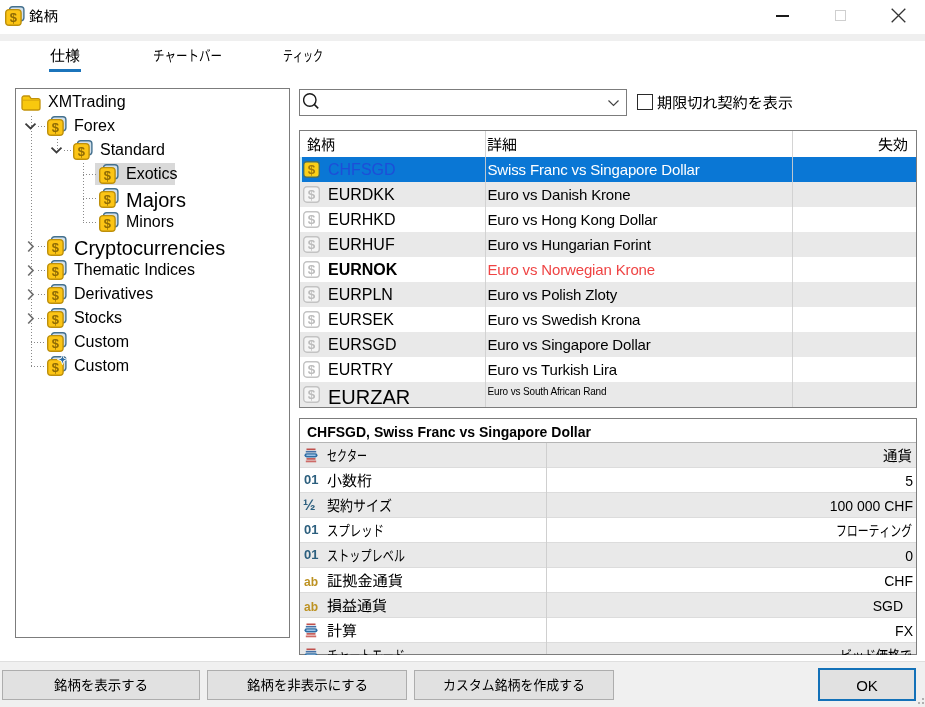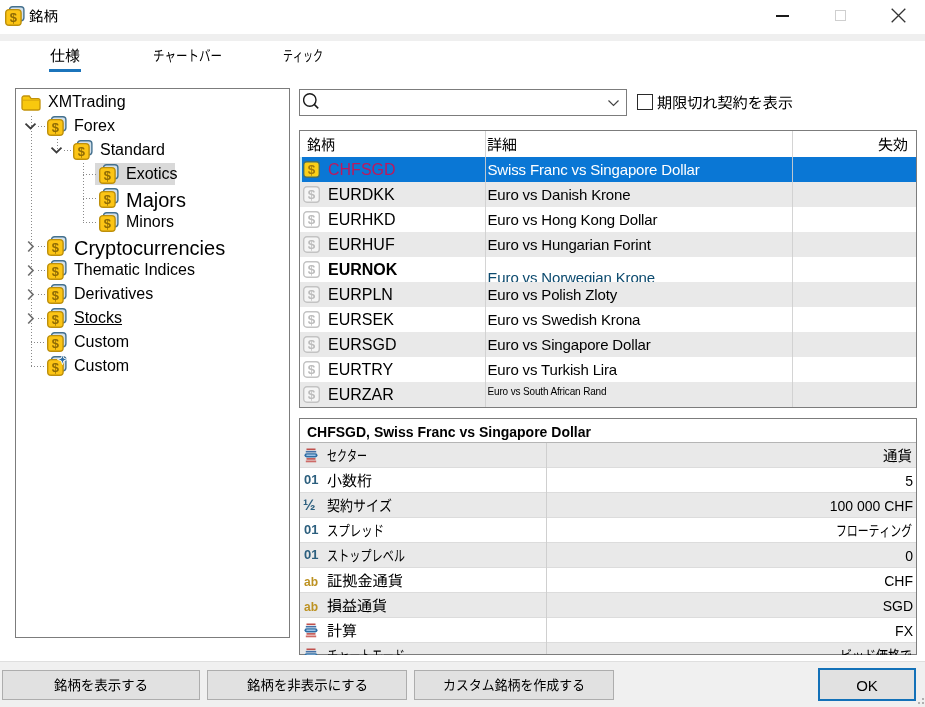--- a/index.html
+++ b/index.html
@@ -113,21 +113,21 @@
 <div class="abs" style="left:74px;top:285px;font-size:16px;white-space:nowrap;">Derivatives</div>
 <div class="abs" style="left:38px;top:318px;width:8px;height:1px;background:repeating-linear-gradient(to right,#8a8a8a 0 1px,transparent 1px 3px);"></div>
 <svg class="abs" style="left:23px;top:311px;" width="15" height="15" viewBox="0 0 15 15">
     <path d="M5.2 2.5 L10 7.5 L5.2 12.5" fill="none" stroke="#6e6e6e" stroke-width="1.7"></path>
   </svg>
 <svg class="abs" style="left:47px;top:308px;" width="20" height="20" viewBox="0 0 20 20">
     <rect x="4.5" y="0.7" width="14.4" height="14" rx="3" fill="#d3e0ea" stroke="#44708e" stroke-width="1.4"></rect>
     <rect x="0.7" y="3.6" width="15.4" height="15.7" rx="3.4" fill="#fcc515" stroke="#bd8f0b" stroke-width="1.4"></rect>
     <text x="8.4" y="16.2" font-size="13" font-weight="bold" fill="#8f6b05" text-anchor="middle" font-family="Liberation Sans">$</text>
   </svg>
-<div class="abs" style="left:74px;top:309px;font-size:16px;white-space:nowrap;text-decoration:underline;">Stocks</div>
+<div class="abs" style="left:74px;top:309px;font-size:16px;white-space:nowrap;">Stocks</div>
 <div class="abs" style="left:31px;top:342px;width:15px;height:1px;background:repeating-linear-gradient(to right,#8a8a8a 0 1px,transparent 1px 3px);"></div>
 <svg class="abs" style="left:47px;top:332px;" width="20" height="20" viewBox="0 0 20 20">
     <rect x="4.5" y="0.7" width="14.4" height="14" rx="3" fill="#d3e0ea" stroke="#44708e" stroke-width="1.4"></rect>
     <rect x="0.7" y="3.6" width="15.4" height="15.7" rx="3.4" fill="#fcc515" stroke="#bd8f0b" stroke-width="1.4"></rect>
     <text x="8.4" y="16.2" font-size="13" font-weight="bold" fill="#8f6b05" text-anchor="middle" font-family="Liberation Sans">$</text>
   </svg>
 <div class="abs" style="left:74px;top:333px;font-size:16px;white-space:nowrap;">Custom</div>
 <div class="abs" style="left:31px;top:366px;width:15px;height:1px;background:repeating-linear-gradient(to right,#8a8a8a 0 1px,transparent 1px 3px);"></div>
 <svg class="abs" style="left:47px;top:356px;" width="20" height="20" viewBox="0 0 20 20">
     <rect x="4.5" y="0.7" width="14.4" height="14" rx="3" fill="#d3e0ea" stroke="#44708e" stroke-width="1.4"></rect>
@@ -157,21 +157,21 @@
   </svg>
 <svg class="abs" style="left:878px;top:137px;" width="30" height="15" viewBox="0 0 30 15">
     <path d="M0.8 7.3H14.2V8.5H0.8ZM3.5 0.8 4.7 1Q4.4 2.2 4 3.2Q3.6 4.2 3 5.1Q2.5 6 2 6.7Q1.9 6.6 1.7 6.5Q1.5 6.4 1.3 6.3Q1.1 6.2 0.9 6.1Q1.5 5.5 2 4.6Q2.5 3.8 2.9 2.8Q3.3 1.8 3.5 0.8ZM3.4 3.2H12.9V4.4H2.9ZM8.2 7.6Q8.9 9.8 10.4 11.3Q12 12.8 14.6 13.4Q14.4 13.5 14.3 13.7Q14.2 13.9 14 14.1Q13.9 14.2 13.8 14.4Q12 13.9 10.7 13.1Q9.4 12.2 8.6 10.9Q7.7 9.6 7.1 7.8ZM6.8 0.6H8V5.3Q8 6.3 7.9 7.3Q7.8 8.4 7.4 9.4Q7 10.4 6.3 11.3Q5.5 12.2 4.3 13Q3.1 13.8 1.3 14.4Q1.3 14.3 1.2 14.1Q1 13.9 0.9 13.7Q0.8 13.6 0.6 13.4Q2.3 12.9 3.4 12.2Q4.6 11.4 5.2 10.6Q5.9 9.8 6.3 8.9Q6.6 8 6.7 7.1Q6.8 6.2 6.8 5.3Z M15.7 2.7H23V3.7H15.7ZM18.9 0.6H20V3.1H18.9ZM17.5 4.2 18.6 4.5Q18.1 5.4 17.5 6.4Q16.9 7.3 16.3 8Q16.2 7.9 16 7.7Q15.9 7.6 15.7 7.5Q15.5 7.4 15.4 7.3Q16.1 6.7 16.6 5.9Q17.1 5.1 17.5 4.2ZM20.4 6.7 21.5 7Q20.8 9.5 19.4 11.3Q18.1 13.2 16.2 14.4Q16.1 14.3 16 14.1Q15.9 13.9 15.7 13.8Q15.5 13.6 15.4 13.5Q17.3 12.4 18.5 10.7Q19.8 9 20.4 6.7ZM20.4 4.6 21.2 4.1Q21.6 4.6 22 5.1Q22.4 5.6 22.6 6.1Q22.9 6.6 23.1 7L22.2 7.5Q22 7.1 21.7 6.6Q21.4 6.1 21.1 5.5Q20.7 5 20.4 4.6ZM17 8.2 17.7 7.4Q18.5 8 19.4 8.8Q20.3 9.5 21 10.3Q21.8 11 22.2 11.6L21.5 12.5Q21.1 11.9 20.3 11.1Q19.6 10.4 18.7 9.6Q17.8 8.8 17 8.2ZM22.8 4.1H28.4V5.1H22.8ZM28 4.1H29Q29 4.1 29 4.2Q29 4.3 29 4.4Q29 4.5 29 4.6Q28.9 7 28.9 8.6Q28.8 10.3 28.8 11.3Q28.7 12.4 28.5 12.9Q28.4 13.5 28.2 13.7Q28 14 27.8 14.1Q27.6 14.2 27.2 14.3Q26.9 14.3 26.4 14.3Q25.8 14.3 25.3 14.3Q25.3 14 25.2 13.7Q25.1 13.4 25 13.2Q25.6 13.3 26 13.3Q26.5 13.3 26.8 13.3Q26.9 13.3 27.1 13.2Q27.2 13.2 27.3 13.1Q27.4 12.9 27.5 12.4Q27.6 11.8 27.7 10.8Q27.8 9.8 27.8 8.2Q27.9 6.6 28 4.3ZM24.7 0.8H25.8Q25.8 2.4 25.8 4.1Q25.7 5.7 25.6 7.2Q25.4 8.7 25.1 10.1Q24.7 11.4 24.1 12.5Q23.5 13.6 22.5 14.5Q22.3 14.3 22.1 14Q21.8 13.8 21.6 13.7Q22.6 12.9 23.2 11.9Q23.7 10.8 24.1 9.6Q24.4 8.3 24.5 6.9Q24.7 5.5 24.7 3.9Q24.7 2.4 24.7 0.8Z" fill="#000"></path>
   </svg>
 <div class="abs" style="left:300px;top:157px;width:616px;height:25px;background:#0a77d5;"></div>
 <div class="abs" style="left:300px;top:157px;width:2px;height:25px;background:#c9edf8;"></div>
 <svg class="abs" style="left:303px;top:161px;" width="17" height="17" viewBox="0 0 17 17">
     <rect x="0.7" y="0.7" width="15.6" height="15.6" rx="3" fill="#fdd017" stroke="#44706a" stroke-width="1.4"></rect>
     <text x="8.5" y="13.2" font-size="13.5" font-weight="bold" fill="#a2790a" text-anchor="middle" font-family="Liberation Sans">$</text>
   </svg>
-<div class="abs" style="left:328px;top:161px;font-size:16px;color:#be185d;">CHFSGD</div>
+<div class="abs" style="left:328px;top:161px;font-size:16px;color:#1d4ed8;">CHFSGD</div>
 <div class="abs" style="left:487.5px;top:161px;font-size:15px;letter-spacing:-0.15px;color:#fff;">Swiss Franc vs Singapore Dollar</div>
 <div class="abs" style="left:300px;top:182px;width:616px;height:25px;background:#e9e9e9;"></div>
 <svg class="abs" style="left:303px;top:186px;" width="17" height="17" viewBox="0 0 17 17">
     <rect x="0.7" y="0.7" width="15.6" height="15.6" rx="3.2" fill="rgba(255,255,255,0.55)" stroke="#c3c3c3" stroke-width="1.4"></rect>
     <text x="8.5" y="13.2" font-size="13.5" font-weight="bold" fill="#bcbcbc" text-anchor="middle" font-family="Liberation Sans">$</text>
   </svg>
 <div class="abs" style="left:328px;top:186px;font-size:16px;color:#000;">EURDKK</div>
 <div class="abs" style="left:487.5px;top:186px;font-size:15px;letter-spacing:-0.15px;color:#000;">Euro vs Danish Krone</div>
 <div class="abs" style="left:300px;top:207px;width:616px;height:25px;background:#ffffff;"></div>
 <svg class="abs" style="left:303px;top:211px;" width="17" height="17" viewBox="0 0 17 17">
@@ -186,21 +186,21 @@
     <text x="8.5" y="13.2" font-size="13.5" font-weight="bold" fill="#bcbcbc" text-anchor="middle" font-family="Liberation Sans">$</text>
   </svg>
 <div class="abs" style="left:328px;top:236px;font-size:16px;color:#000;">EURHUF</div>
 <div class="abs" style="left:487.5px;top:236px;font-size:15px;letter-spacing:-0.15px;color:#000;">Euro vs Hungarian Forint</div>
 <div class="abs" style="left:300px;top:257px;width:616px;height:25px;background:#ffffff;"></div>
 <svg class="abs" style="left:303px;top:261px;" width="17" height="17" viewBox="0 0 17 17">
     <rect x="0.7" y="0.7" width="15.6" height="15.6" rx="3.2" fill="rgba(255,255,255,0.55)" stroke="#c3c3c3" stroke-width="1.4"></rect>
     <text x="8.5" y="13.2" font-size="13.5" font-weight="bold" fill="#bcbcbc" text-anchor="middle" font-family="Liberation Sans">$</text>
   </svg>
 <div class="abs" style="left:328px;top:261px;font-size:16px;color:#000;font-weight:bold;">EURNOK</div>
-<div class="abs" style="left:487.5px;top:261px;font-size:15px;letter-spacing:-0.15px;color:#0c4a6e;margin-top:8px;">Euro vs Norwegian Krone</div>
+<div class="abs" style="left:487.5px;top:261px;font-size:15px;letter-spacing:-0.15px;color:#ef4444;">Euro vs Norwegian Krone</div>
 <div class="abs" style="left:300px;top:282px;width:616px;height:25px;background:#e9e9e9;"></div>
 <svg class="abs" style="left:303px;top:286px;" width="17" height="17" viewBox="0 0 17 17">
     <rect x="0.7" y="0.7" width="15.6" height="15.6" rx="3.2" fill="rgba(255,255,255,0.55)" stroke="#c3c3c3" stroke-width="1.4"></rect>
     <text x="8.5" y="13.2" font-size="13.5" font-weight="bold" fill="#bcbcbc" text-anchor="middle" font-family="Liberation Sans">$</text>
   </svg>
 <div class="abs" style="left:328px;top:286px;font-size:16px;color:#000;">EURPLN</div>
 <div class="abs" style="left:487.5px;top:286px;font-size:15px;letter-spacing:-0.15px;color:#000;">Euro vs Polish Zloty</div>
 <div class="abs" style="left:300px;top:307px;width:616px;height:25px;background:#ffffff;"></div>
 <svg class="abs" style="left:303px;top:311px;" width="17" height="17" viewBox="0 0 17 17">
     <rect x="0.7" y="0.7" width="15.6" height="15.6" rx="3.2" fill="rgba(255,255,255,0.55)" stroke="#c3c3c3" stroke-width="1.4"></rect>
@@ -220,21 +220,21 @@
     <rect x="0.7" y="0.7" width="15.6" height="15.6" rx="3.2" fill="rgba(255,255,255,0.55)" stroke="#c3c3c3" stroke-width="1.4"></rect>
     <text x="8.5" y="13.2" font-size="13.5" font-weight="bold" fill="#bcbcbc" text-anchor="middle" font-family="Liberation Sans">$</text>
   </svg>
 <div class="abs" style="left:328px;top:361px;font-size:16px;color:#000;">EURTRY</div>
 <div class="abs" style="left:487.5px;top:361px;font-size:15px;letter-spacing:-0.15px;color:#000;">Euro vs Turkish Lira</div>
 <div class="abs" style="left:300px;top:382px;width:616px;height:25px;background:#e9e9e9;"></div>
 <svg class="abs" style="left:303px;top:386px;" width="17" height="17" viewBox="0 0 17 17">
     <rect x="0.7" y="0.7" width="15.6" height="15.6" rx="3.2" fill="rgba(255,255,255,0.55)" stroke="#c3c3c3" stroke-width="1.4"></rect>
     <text x="8.5" y="13.2" font-size="13.5" font-weight="bold" fill="#bcbcbc" text-anchor="middle" font-family="Liberation Sans">$</text>
   </svg>
-<div class="abs" style="left:328px;top:386px;font-size:16px;color:#000;">EURZAR</div>
+<div class="abs" style="left:328px;top:386px;font-size:20px;color:#000;">EURZAR</div>
 <div class="abs" style="left:487.5px;top:386px;font-size:10px;letter-spacing:-0.15px;color:#000;">Euro vs South African Rand</div>
 <div class="abs" style="left:485px;top:131px;width:1px;height:276px;background:#cfcfcf;opacity:0.9;"></div>
 <div class="abs" style="left:792px;top:131px;width:1px;height:276px;background:#cfcfcf;opacity:0.9;"></div>
 <div class="abs" style="left:299px;top:418px;width:618px;height:237px;border:1px solid #7c7c7c;background:#fff;overflow:hidden;"></div>
 <div class="abs" style="left:307px;top:424px;font-size:14px;font-weight:bold;">CHFSGD, Swiss Franc vs Singapore Dollar</div>
 <div class="abs" style="left:300px;top:442px;width:616px;height:1px;background:#b5b5b5;"></div>
 <div class="abs" style="left:300px;top:443px;width:616px;height:25px;background:#e9e9e9;border-bottom:1px solid #dcdcdc;overflow:hidden;"></div>
 <svg class="abs" style="left:304px;top:448px;" width="14" height="15" viewBox="0 0 14 15">
     <rect x="2.5" y="0.5" width="9" height="1.6" fill="#c0504d"></rect>
     <rect x="1.8" y="2.9" width="10.4" height="1.6" fill="#4472a8"></rect>
@@ -279,21 +279,21 @@
 <div class="abs" style="left:304px;top:572px;"><span style="font-size:12px;font-weight:bold;color:#bd9222;">ab</span></div>
 <svg class="abs" style="left:327px;top:573px;" width="76" height="15" viewBox="0 0 76 15">
     <path d="M6.6 1.5H14.4V2.6H6.6ZM6.1 12.8H14.7V13.9H6.1ZM10.8 6.7H14.3V7.8H10.8ZM10.2 1.9H11.3V13.4H10.2ZM7.3 5.3H8.3V13.3H7.3ZM1.3 5.2H5.6V6.1H1.3ZM1.4 1.1H5.6V2H1.4ZM1.3 7.3H5.6V8.2H1.3ZM0.6 3.1H6.1V4.1H0.6ZM1.8 9.3H5.7V13.7H1.8V12.8H4.6V10.3H1.8ZM1.3 9.3H2.3V14.4H1.3Z M25.6 1.6H27.6V2.5H25.6ZM21.2 2.9H23.6V3.9H21.2ZM21 0.6 22 0.7Q21.9 2.4 21.7 4Q21.4 5.6 21.1 6.9Q20.7 8.3 20.1 9.4Q20 9.3 19.9 9.1Q19.7 9 19.6 8.9Q19.4 8.8 19.3 8.7Q19.9 7.7 20.2 6.5Q20.6 5.2 20.7 3.7Q20.9 2.2 21 0.6ZM24.9 1.6H25.8V5.7Q25.8 6.4 25.8 7.2Q25.7 8 25.6 8.9Q25.4 9.7 25.2 10.5Q24.9 11.3 24.4 11.9Q24.3 11.8 24.2 11.7Q24.1 11.6 23.9 11.5Q23.8 11.4 23.7 11.3Q24.2 10.5 24.5 9.5Q24.8 8.6 24.8 7.6Q24.9 6.6 24.9 5.7ZM21.4 5.2Q21.7 7.2 22.1 8.6Q22.4 10 23 10.9Q23.5 11.8 24.1 12.3Q24.8 12.8 25.5 13Q26.3 13.2 27.1 13.2Q27.3 13.2 27.7 13.2Q28.1 13.2 28.5 13.2Q29 13.2 29.4 13.2Q29.8 13.2 30 13.2Q29.9 13.3 29.8 13.5Q29.8 13.7 29.7 13.9Q29.7 14.1 29.6 14.2H29.2H27.1Q26.1 14.2 25.2 14Q24.4 13.8 23.6 13.2Q22.9 12.6 22.3 11.7Q21.7 10.7 21.3 9.1Q20.9 7.6 20.6 5.4ZM23.2 2.9H23.4L23.6 2.9L24.2 3Q24 6.1 23.5 8.3Q23 10.5 22.1 12Q21.1 13.5 19.8 14.4Q19.7 14.2 19.5 14Q19.4 13.7 19.2 13.6Q20.4 12.9 21.2 11.5Q22.1 10.1 22.6 8Q23.1 5.9 23.2 3.1ZM27.3 1.6H28.3V9.9Q28.3 10.2 28.3 10.4Q28.3 10.6 28.3 10.6Q28.4 10.7 28.5 10.7Q28.5 10.7 28.6 10.7Q28.7 10.7 28.7 10.7Q28.9 10.7 28.9 10.6Q29 10.5 29 10.2Q29 10 29.1 9.6Q29.1 9.1 29.1 8.6Q29.2 8.7 29.4 8.8Q29.7 8.9 29.9 9Q29.8 9.5 29.8 10Q29.8 10.6 29.7 10.8Q29.7 11 29.6 11.2Q29.5 11.3 29.4 11.4Q29.3 11.5 29.1 11.5Q29 11.6 28.8 11.6Q28.7 11.6 28.5 11.6Q28.4 11.6 28.3 11.6Q28.1 11.6 27.9 11.5Q27.7 11.5 27.6 11.3Q27.5 11.2 27.4 11.1Q27.4 10.9 27.3 10.6Q27.3 10.3 27.3 9.8ZM15.6 8.1Q16.4 7.8 17.5 7.3Q18.7 6.9 19.8 6.4L20 7.4Q19 7.8 17.9 8.3Q16.8 8.7 15.9 9.1ZM15.8 3.5H19.9V4.6H15.8ZM17.6 0.6H18.6V13.1Q18.6 13.6 18.5 13.8Q18.4 14.1 18.1 14.2Q17.9 14.3 17.4 14.4Q17 14.4 16.3 14.4Q16.2 14.2 16.2 13.9Q16.1 13.6 16 13.4Q16.4 13.4 16.8 13.4Q17.2 13.4 17.4 13.4Q17.6 13.4 17.6 13.1Z M37.9 1.7Q37.3 2.6 36.3 3.5Q35.4 4.5 34.2 5.3Q33 6.2 31.7 6.9Q31.6 6.7 31.5 6.6Q31.4 6.4 31.2 6.3Q31.1 6.1 31 6Q32.3 5.3 33.5 4.4Q34.7 3.5 35.7 2.5Q36.7 1.5 37.3 0.6H38.5Q39.1 1.4 39.8 2.2Q40.6 2.9 41.5 3.6Q42.4 4.3 43.3 4.9Q44.2 5.4 45.1 5.8Q44.9 6 44.7 6.3Q44.5 6.6 44.3 6.8Q43.5 6.4 42.6 5.8Q41.6 5.2 40.8 4.5Q39.9 3.8 39.2 3.1Q38.5 2.4 37.9 1.7ZM34.2 5.2H41.8V6.2H34.2ZM32.2 8.2H43.8V9.2H32.2ZM31.5 12.9H44.5V13.9H31.5ZM37.3 5.6H38.5V13.4H37.3ZM33.5 9.9 34.4 9.6Q34.7 10 35 10.5Q35.3 11 35.5 11.4Q35.8 11.9 35.9 12.3L34.9 12.7Q34.8 12.3 34.6 11.8Q34.4 11.4 34.1 10.9Q33.8 10.4 33.5 9.9ZM41.4 9.6 42.5 10Q42.1 10.7 41.6 11.4Q41.1 12.2 40.6 12.7L39.8 12.3Q40.1 12 40.4 11.5Q40.7 11 41 10.5Q41.2 10 41.4 9.6Z M49.5 6.5V11.8H48.4V7.6H46.2V6.5ZM49.5 11.4Q50.1 12.2 51.1 12.6Q52 13 53.4 13.1Q54 13.1 54.9 13.1Q55.8 13.1 56.8 13.1Q57.8 13.1 58.8 13.1Q59.7 13 60.4 13Q60.3 13.1 60.3 13.3Q60.2 13.5 60.1 13.7Q60 13.9 60 14.1Q59.4 14.1 58.5 14.1Q57.7 14.1 56.7 14.2Q55.8 14.2 54.9 14.1Q54 14.1 53.4 14.1Q51.9 14.1 50.8 13.6Q49.8 13.2 49.1 12.3Q48.5 12.8 47.9 13.3Q47.3 13.8 46.6 14.3L46 13.2Q46.6 12.8 47.3 12.3Q47.9 11.9 48.5 11.4ZM46.5 1.6 47.3 0.9Q47.8 1.3 48.3 1.7Q48.8 2.1 49.2 2.6Q49.6 3 49.9 3.4L49 4.2Q48.8 3.8 48.4 3.3Q48 2.9 47.5 2.4Q47 2 46.5 1.6ZM52.6 3.1 53.3 2.5Q54 2.7 54.8 3.1Q55.6 3.4 56.4 3.7Q57.2 4.1 57.7 4.4L56.9 5.1Q56.4 4.8 55.7 4.5Q54.9 4.1 54.1 3.7Q53.3 3.4 52.6 3.1ZM51.1 4.4H59V5.2H52.2V12.1H51.1ZM58.4 4.4H59.5V11Q59.5 11.4 59.4 11.6Q59.3 11.9 59 12Q58.7 12.1 58.2 12.1Q57.7 12.2 57 12.2Q56.9 12 56.8 11.7Q56.7 11.4 56.6 11.2Q57.2 11.3 57.6 11.3Q58 11.3 58.2 11.3Q58.3 11.2 58.4 11.2Q58.4 11.1 58.4 11ZM51.1 1.2H58.7V2.1H51.1ZM51.7 6.6H58.9V7.4H51.7ZM51.7 8.8H58.9V9.6H51.7ZM54.8 4.7H55.8V12.1H54.8ZM58.3 1.2H58.6L58.8 1.2L59.5 1.7Q59 2.2 58.4 2.6Q57.7 3.1 57 3.5Q56.3 3.9 55.6 4.2Q55.5 4 55.3 3.8Q55.1 3.6 55 3.5Q55.6 3.2 56.3 2.9Q56.9 2.5 57.4 2.2Q58 1.8 58.3 1.4Z M65.8 0.5 66.8 0.9Q66.2 1.6 65.5 2.3Q64.7 2.9 63.8 3.5Q63 4 62.2 4.4Q62.1 4.3 61.9 4.2Q61.8 4 61.6 3.9Q61.4 3.7 61.3 3.6Q62.2 3.3 63 2.8Q63.8 2.3 64.5 1.7Q65.3 1.1 65.8 0.5ZM73.4 1.1 74.2 1.9Q73.5 2.2 72.5 2.4Q71.6 2.7 70.6 2.9Q69.5 3.1 68.6 3.2Q68.6 3 68.5 2.8Q68.4 2.6 68.3 2.4Q69.2 2.3 70.1 2.1Q71.1 1.8 72 1.6Q72.8 1.4 73.4 1.1ZM67.9 0.7H69V3.8Q69 4.2 69.2 4.2Q69.4 4.3 70.1 4.3Q70.2 4.3 70.5 4.3Q70.8 4.3 71.2 4.3Q71.6 4.3 72 4.3Q72.4 4.3 72.8 4.3Q73.1 4.3 73.3 4.3Q73.6 4.3 73.8 4.3Q73.9 4.2 74 3.9Q74.1 3.6 74.1 3Q74.3 3.2 74.6 3.3Q74.9 3.4 75.1 3.4Q75.1 4.2 74.9 4.6Q74.7 5 74.4 5.1Q74 5.3 73.4 5.3Q73.2 5.3 72.9 5.3Q72.6 5.3 72.1 5.3Q71.7 5.3 71.2 5.3Q70.8 5.3 70.4 5.3Q70.1 5.3 70 5.3Q69.2 5.3 68.7 5.2Q68.2 5 68.1 4.7Q67.9 4.4 67.9 3.8ZM64.7 8.4V9.5H72.3V8.4ZM64.7 10.2V11.2H72.3V10.2ZM64.7 6.7V7.7H72.3V6.7ZM63.6 5.9H73.5V12H63.6ZM69.7 12.8 70.6 12.2Q71.4 12.4 72.3 12.7Q73.1 13 73.9 13.3Q74.7 13.6 75.2 13.9L73.9 14.4Q73.5 14.2 72.8 13.9Q72.1 13.6 71.3 13.3Q70.5 13 69.7 12.8ZM66.1 12.1 67.1 12.6Q66.5 13 65.7 13.3Q64.9 13.7 64.1 13.9Q63.2 14.2 62.5 14.4Q62.4 14.3 62.2 14.2Q62.1 14 61.9 13.9Q61.7 13.7 61.6 13.6Q62.4 13.4 63.2 13.2Q64.1 13 64.8 12.7Q65.5 12.4 66.1 12.1ZM64.3 2.6 65.1 1.8 65.4 1.9V5.5H64.3Z" fill="#000"></path>
   </svg>
 <div class="abs" style="right:12px;top:573px;font-size:14px;">CHF</div>
 <div class="abs" style="left:300px;top:593px;width:616px;height:25px;background:#e9e9e9;border-bottom:1px solid #dcdcdc;overflow:hidden;"></div>
 <div class="abs" style="left:304px;top:597px;"><span style="font-size:12px;font-weight:bold;color:#bd9222;">ab</span></div>
 <svg class="abs" style="left:327px;top:598px;" width="60" height="15" viewBox="0 0 60 15">
     <path d="M7.8 2V3.5H12.3V2ZM6.7 1.1H13.4V4.3H6.7ZM10.8 12.5 11.6 11.8Q12.2 12.1 12.7 12.5Q13.2 12.8 13.7 13.2Q14.2 13.5 14.5 13.8L13.4 14.4Q13.1 14.1 12.7 13.8Q12.3 13.4 11.8 13.1Q11.3 12.8 10.8 12.5ZM8 11.8 9 12.4Q8.6 12.8 8 13.2Q7.4 13.5 6.8 13.9Q6.1 14.2 5.5 14.4Q5.4 14.2 5.2 14Q5 13.8 4.8 13.6Q5.4 13.4 6 13.1Q6.6 12.8 7.1 12.5Q7.7 12.1 8 11.8ZM7.4 7.9V9H12.6V7.9ZM7.4 9.9V11H12.6V9.9ZM7.4 6V7.1H12.6V6ZM6.3 5.2H13.8V11.8H6.3ZM0.4 8.6Q1.1 8.4 1.9 8.1Q2.8 7.9 3.8 7.6Q4.7 7.3 5.7 7.1L5.8 8.1Q4.5 8.5 3.1 8.9Q1.8 9.3 0.8 9.6ZM0.7 3.6H5.6V4.7H0.7ZM2.8 0.6H3.9V13.1Q3.9 13.5 3.8 13.8Q3.7 14.1 3.4 14.2Q3.1 14.3 2.6 14.4Q2.1 14.4 1.4 14.4Q1.3 14.2 1.2 13.9Q1.1 13.6 1 13.3Q1.5 13.4 2 13.4Q2.4 13.4 2.5 13.4Q2.7 13.3 2.7 13.3Q2.8 13.2 2.8 13.1Z M15.7 12.9H29.3V13.9H15.7ZM16.1 3.8H29V4.8H16.1ZM17.8 8.7H27.3V13.5H26.2V9.6H24.4V13.5H23.4V9.6H21.6V13.5H20.6V9.6H18.8V13.5H17.8ZM18.2 1.1 19.2 0.7Q19.5 1.1 19.9 1.6Q20.2 2.1 20.5 2.5Q20.7 3 20.9 3.4L19.9 3.9Q19.8 3.5 19.5 3Q19.2 2.5 18.9 2Q18.5 1.5 18.2 1.1ZM25.9 0.6 27 0.9Q26.6 1.7 26 2.5Q25.5 3.3 25 3.8L24 3.5Q24.3 3.1 24.7 2.6Q25 2.1 25.4 1.5Q25.7 1 25.9 0.6ZM20.2 4 21.3 4.4Q20.7 5.6 20 6.6Q19.2 7.7 18.2 8.6Q17.3 9.4 16.3 10.1Q16.2 10 16 9.8Q15.9 9.6 15.7 9.5Q15.5 9.3 15.4 9.2Q16.9 8.4 18.2 7Q19.4 5.7 20.2 4ZM24.6 4.1Q25.1 5.1 25.9 6Q26.7 7 27.6 7.7Q28.6 8.5 29.6 9Q29.4 9.1 29.3 9.2Q29.1 9.4 29 9.6Q28.9 9.8 28.8 9.9Q27.8 9.3 26.8 8.5Q25.8 7.6 25 6.6Q24.2 5.5 23.6 4.4Z M33.9 6.5V11.8H32.8V7.6H30.6V6.5ZM33.9 11.4Q34.4 12.2 35.4 12.6Q36.3 13 37.7 13.1Q38.3 13.1 39.2 13.1Q40.1 13.1 41.1 13.1Q42.1 13.1 43 13.1Q43.9 13 44.6 13Q44.5 13.1 44.5 13.3Q44.4 13.5 44.3 13.7Q44.2 13.9 44.2 14.1Q43.6 14.1 42.7 14.1Q41.9 14.1 41 14.2Q40 14.2 39.2 14.1Q38.3 14.1 37.7 14.1Q36.2 14.1 35.2 13.6Q34.1 13.2 33.4 12.3Q32.8 12.8 32.2 13.3Q31.6 13.8 31 14.3L30.4 13.2Q31 12.8 31.6 12.3Q32.3 11.9 32.9 11.4ZM30.9 1.6 31.7 0.9Q32.1 1.3 32.6 1.7Q33.1 2.1 33.6 2.6Q34 3 34.2 3.4L33.4 4.2Q33.1 3.8 32.7 3.3Q32.3 2.9 31.8 2.4Q31.4 2 30.9 1.6ZM36.9 3.1 37.6 2.5Q38.3 2.7 39.1 3.1Q39.9 3.4 40.7 3.7Q41.4 4.1 41.9 4.4L41.1 5.1Q40.7 4.8 40 4.5Q39.2 4.1 38.4 3.7Q37.6 3.4 36.9 3.1ZM35.4 4.4H43.2V5.2H36.5V12.1H35.4ZM42.7 4.4H43.8V11Q43.8 11.4 43.6 11.6Q43.5 11.9 43.2 12Q42.9 12.1 42.5 12.1Q42 12.2 41.2 12.2Q41.2 12 41.1 11.7Q41 11.4 40.9 11.2Q41.4 11.3 41.9 11.3Q42.3 11.3 42.4 11.3Q42.6 11.2 42.6 11.2Q42.7 11.1 42.7 11ZM35.5 1.2H42.9V2.1H35.5ZM36 6.6H43.1V7.4H36ZM36 8.8H43.1V9.6H36ZM39 4.7H40.1V12.1H39ZM42.6 1.2H42.8L43 1.2L43.8 1.7Q43.2 2.2 42.6 2.6Q42 3.1 41.2 3.5Q40.5 3.9 39.9 4.2Q39.8 4 39.6 3.8Q39.4 3.6 39.3 3.5Q39.9 3.2 40.5 2.9Q41.1 2.5 41.7 2.2Q42.2 1.8 42.6 1.4Z M49.9 0.5 51 0.9Q50.4 1.6 49.6 2.3Q48.8 2.9 48 3.5Q47.1 4 46.3 4.4Q46.3 4.3 46.1 4.2Q45.9 4 45.8 3.9Q45.6 3.7 45.5 3.6Q46.3 3.3 47.2 2.8Q48 2.3 48.7 1.7Q49.4 1.1 49.9 0.5ZM57.4 1.1 58.3 1.9Q57.5 2.2 56.6 2.4Q55.6 2.7 54.6 2.9Q53.6 3.1 52.7 3.2Q52.6 3 52.6 2.8Q52.5 2.6 52.4 2.4Q53.3 2.3 54.2 2.1Q55.2 1.8 56 1.6Q56.9 1.4 57.4 1.1ZM52 0.7H53.1V3.8Q53.1 4.2 53.3 4.2Q53.5 4.3 54.1 4.3Q54.3 4.3 54.6 4.3Q54.9 4.3 55.3 4.3Q55.6 4.3 56.1 4.3Q56.5 4.3 56.8 4.3Q57.1 4.3 57.3 4.3Q57.6 4.3 57.8 4.3Q58 4.2 58 3.9Q58.1 3.6 58.2 3Q58.3 3.2 58.6 3.3Q58.9 3.4 59.1 3.4Q59.1 4.2 58.9 4.6Q58.7 5 58.4 5.1Q58 5.3 57.4 5.3Q57.3 5.3 56.9 5.3Q56.6 5.3 56.2 5.3Q55.7 5.3 55.3 5.3Q54.8 5.3 54.5 5.3Q54.2 5.3 54.1 5.3Q53.2 5.3 52.8 5.2Q52.4 5 52.2 4.7Q52 4.4 52 3.8ZM48.8 8.4V9.5H56.4V8.4ZM48.8 10.2V11.2H56.4V10.2ZM48.8 6.7V7.7H56.4V6.7ZM47.7 5.9H57.5V12H47.7ZM53.8 12.8 54.7 12.2Q55.5 12.4 56.3 12.7Q57.2 13 57.9 13.3Q58.7 13.6 59.2 13.9L58 14.4Q57.5 14.2 56.8 13.9Q56.1 13.6 55.4 13.3Q54.6 13 53.8 12.8ZM50.2 12.1 51.3 12.6Q50.6 13 49.9 13.3Q49.1 13.7 48.2 13.9Q47.4 14.2 46.6 14.4Q46.5 14.3 46.4 14.2Q46.2 14 46.1 13.9Q45.9 13.7 45.8 13.6Q46.6 13.4 47.4 13.2Q48.2 13 48.9 12.7Q49.7 12.4 50.2 12.1ZM48.4 2.6 49.2 1.8 49.5 1.9V5.5H48.4Z" fill="#000"></path>
   </svg>
-<div class="abs" style="right:12px;top:598px;font-size:14px;">SGD</div>
+<div class="abs" style="right:22px;top:598px;font-size:14px;">SGD</div>
 <div class="abs" style="left:300px;top:618px;width:616px;height:25px;background:#ffffff;border-bottom:1px solid #dcdcdc;overflow:hidden;"></div>
 <svg class="abs" style="left:304px;top:623px;" width="14" height="15" viewBox="0 0 14 15">
     <rect x="2.5" y="0.5" width="9" height="1.6" fill="#c0504d"></rect>
     <rect x="1.8" y="2.9" width="10.4" height="1.6" fill="#4472a8"></rect>
     <rect x="0.5" y="5.2" width="13" height="4.2" rx="2.1" fill="#2e6da4"></rect>
     <rect x="2.2" y="6.6" width="9.6" height="1.4" rx="0.7" fill="#9dc3e6"></rect>
     <rect x="2.5" y="10.1" width="9" height="1.6" fill="#c0504d"></rect>
     <rect x="1.8" y="12.5" width="10.4" height="1.8" fill="#cd6a67"></rect>
   </svg>
 <svg class="abs" style="left:327px;top:623px;" width="30" height="15" viewBox="0 0 30 15">

